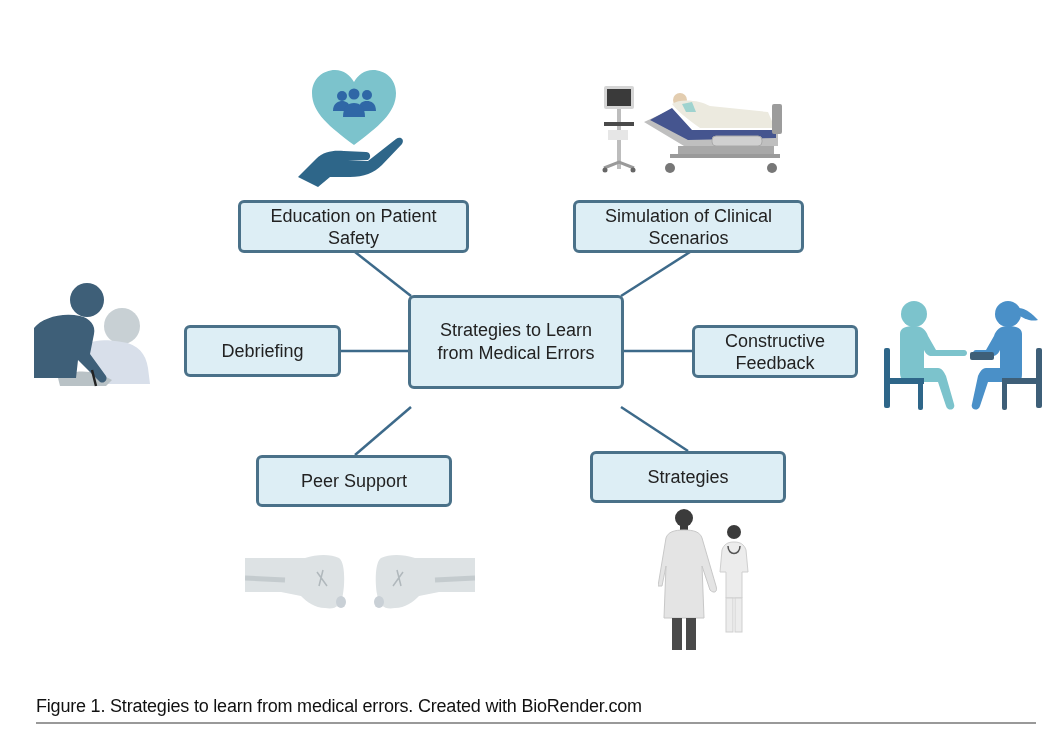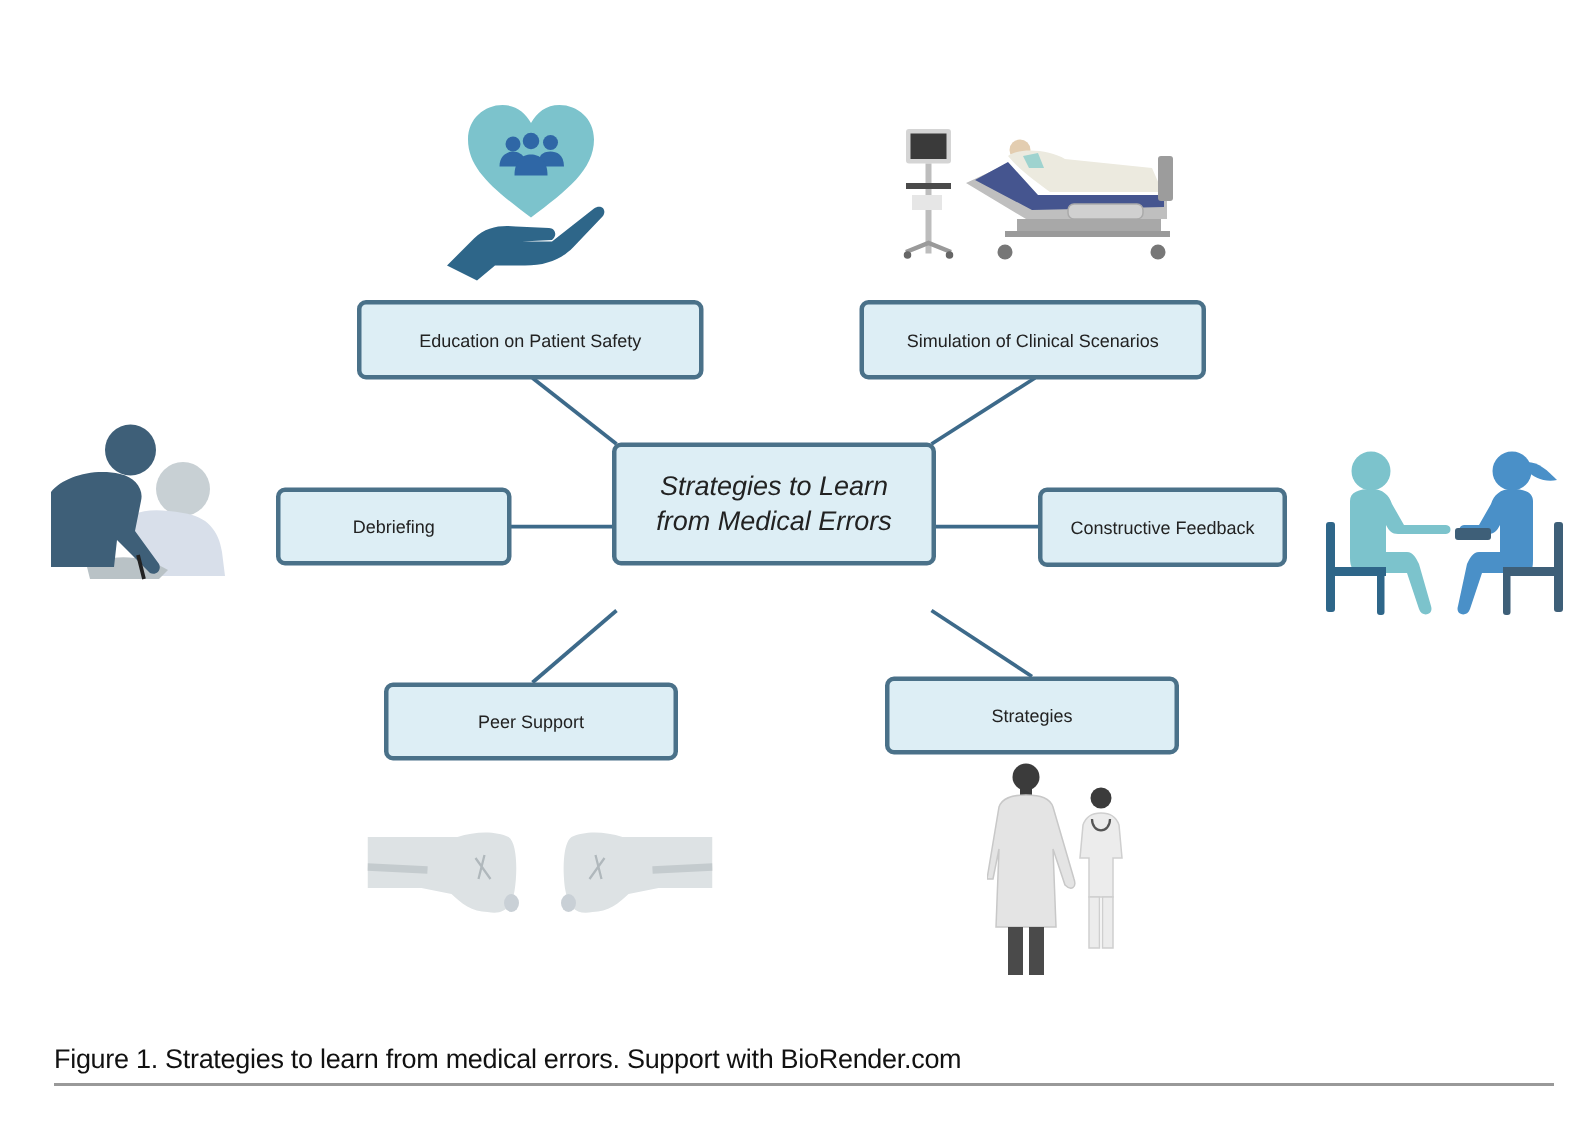--- a/index.html
+++ b/index.html
@@ -3,21 +3,21 @@
 <meta charset="utf-8">
 <style>
   html, body { margin: 0; padding: 0; background: #ffffff; }
   body { width: 1064px; height: 748px; position: relative; overflow: hidden; font-family: "Liberation Sans", "DejaVu Sans", sans-serif; }
   .canvas { position: absolute; left: 0; top: 0; width: 1064px; height: 690px; }
   .connectors { position: absolute; left: 0; top: 0; }
   .box {
     position: absolute; box-sizing: border-box;
     background: #ddeef5; border: 3px solid #4a7189; border-radius: 6px;
     display: flex; align-items: center; justify-content: center; text-align: center;
-    color: #222222; font-size: 12px; line-height: 22px; padding: 0 6px;
+    color: #222222; font-size: 18px; line-height: 22px; padding: 0 6px;
   }
   .box.center { font-size: 18px; line-height: 23px; }
   .illus { position: absolute; }
   .caption {
     position: absolute; left: 36px; top: 696px; font-size: 18px; color: #111;
     font-family: "Liberation Sans", "DejaVu Sans", sans-serif; letter-spacing: -0.2px;
   }
   .caption b { font-weight: normal; }
   .rule { position: absolute; left: 36px; top: 722px; width: 1000px; height: 2px; background: #999999; }
 </style>
@@ -28,21 +28,21 @@
 
   <svg class="connectors" width="1064" height="690">
     <line x1="355" y1="252" x2="411" y2="296" stroke="#3d6a8a" stroke-width="2.5"></line>
     <line x1="690" y1="252" x2="621" y2="296" stroke="#3d6a8a" stroke-width="2.5"></line>
     <line x1="340" y1="351" x2="408" y2="351" stroke="#3d6a8a" stroke-width="2.5"></line>
     <line x1="623" y1="351" x2="692" y2="351" stroke="#3d6a8a" stroke-width="2.5"></line>
     <line x1="411" y1="407" x2="355" y2="455" stroke="#3d6a8a" stroke-width="2.5"></line>
     <line x1="621" y1="407" x2="688" y2="451" stroke="#3d6a8a" stroke-width="2.5"></line>
   </svg>
 
-  <div class="box center" style="left:408px;top:295px;width:216px;height:82px;font-style:italic;">
+  <div class="box center" style="left:408px;top:295px;width:216px;height:94px;">
     <span style="width:180px;">Strategies to Learn from Medical Errors</span>
   </div>
   <div class="box" style="left:238px;top:200px;width:231px;height:53px;">
     <span style="width:190px;">Education on Patient Safety</span>
   </div>
   <div class="box" style="left:573px;top:200px;width:231px;height:53px;">
     <span style="width:190px;">Simulation of Clinical Scenarios</span>
   </div>
   <div class="box" style="left:184px;top:325px;width:157px;height:52px;align-items:center;">
     <span>Debriefing</span>
@@ -132,15 +132,15 @@
     <rect x="28" y="112" width="10" height="32" fill="#4a4a4a"></rect>
     <circle cx="76" cy="26" r="7" fill="#3b3b3b"></circle>
     <path d="M64 44 C66 38 70 36 76 36 C82 36 86 38 88 44 L90 66 L84 66 L84 92 L68 92 L68 66 L62 66 Z" fill="#ececec" stroke="#cfcfcf"></path>
     <path d="M70 40 C70 50 82 50 82 40" stroke="#555" stroke-width="1.5" fill="none"></path>
     <rect x="68" y="92" width="7" height="34" fill="#ececec" stroke="#cfcfcf"></rect>
     <rect x="77" y="92" width="7" height="34" fill="#ececec" stroke="#cfcfcf"></rect>
   </svg>
 </div>
 
 <div class="caption">
-  <b>Figure 1.</b><span> Strategies to learn from medical errors. Support with BioRender.com</span>
+  <b>Figure 1.</b><span> Strategies to learn from medical errors. Created with BioRender.com</span>
 </div>
 <div class="rule"></div>
 
 </body></html>

